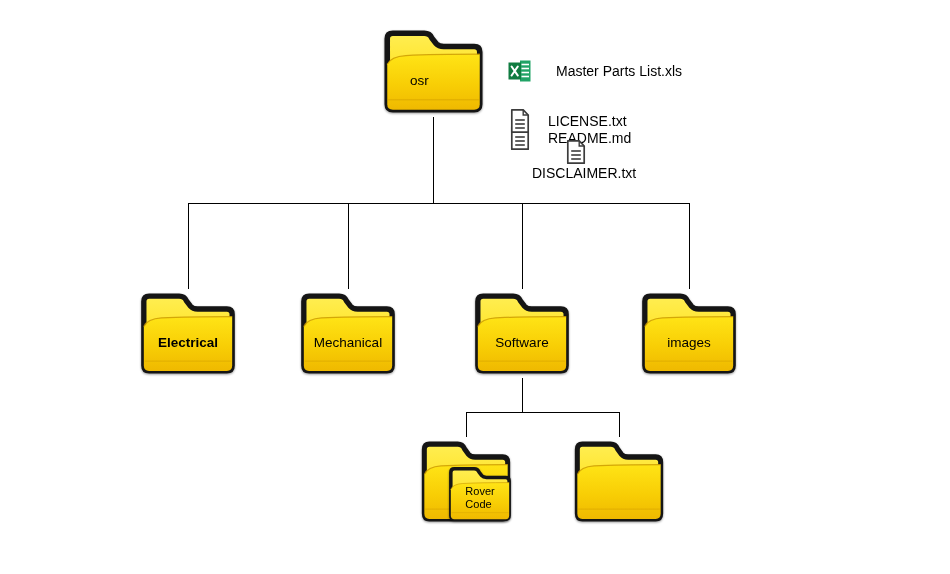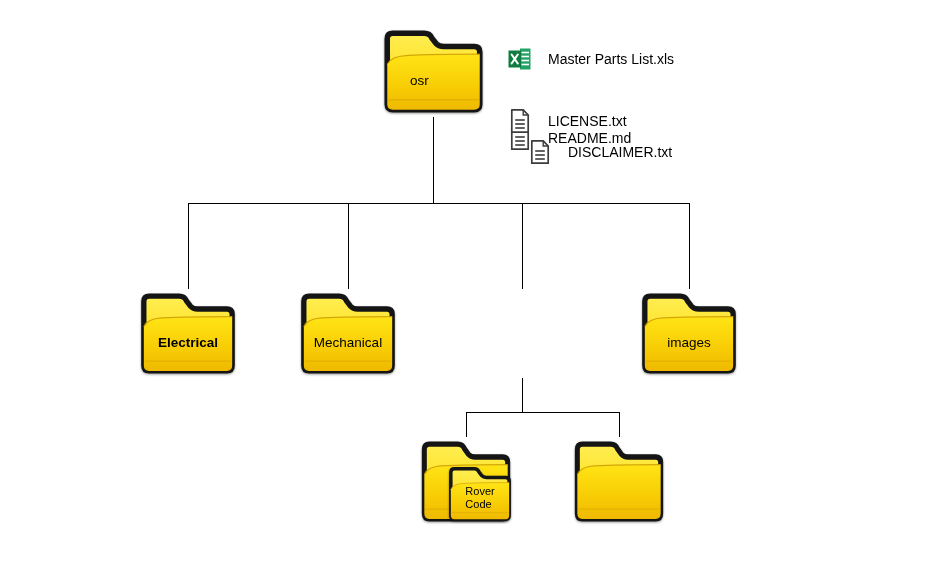--- a/index.html
+++ b/index.html
@@ -88,21 +88,21 @@
   <div class="line v" style="left:466px;top:412px;height:25px;"></div>
   <div class="line v" style="left:619px;top:412px;height:25px;"></div>
 
   <div class="folder-node" style="left:378px;top:26px;width:111px;height:91px;">
     <svg class="folder-art" preserveAspectRatio="none" viewBox="0 0 120 100">
         <use href="#sym-folder"></use>
       </svg>
     <div class="folder-label root-label" style="top:47px;">osr</div>
   </div>
 
-  <div class="file-row" style="left:508px;top:46px;">
+  <div class="file-row" style="left:508px;top:58px;gap:8px;">
     <span class="file-icon-box">
       <svg width="24" height="24" viewBox="0 0 24 24">
           <use href="#sym-excel"></use>
         </svg>
     </span>
     <span class="file-name">Master Parts List.xls</span>
   </div>
   <div class="file-row" style="left:508px;top:77px;margin-top:48px;">
     <span class="file-icon-box">
       <svg width="20" height="26" viewBox="0 0 20 26">
@@ -112,40 +112,46 @@
     <span class="file-name">README.md</span>
   </div>
   <div class="file-row" style="left:508px;top:108px;">
     <span class="file-icon-box">
       <svg width="20" height="26" viewBox="0 0 20 26">
           <use href="#sym-doc"></use>
         </svg>
     </span>
     <span class="file-name">LICENSE.txt</span>
   </div>
-  <div class="file-row" style="left:528px;top:139px;">
+  <div class="file-row" style="left:516px;top:139px;flex-direction:column;">
     <span class="file-icon-box">
       <svg width="20" height="26" viewBox="0 0 20 26">
           <use href="#sym-doc"></use>
         </svg>
     </span>
     <span class="file-name">DISCLAIMER.txt</span>
   </div>
 
   <div class="folder-node" style="left:135px;top:289px;width:106px;height:89px;font-weight:bold;">
     <svg class="folder-art" preserveAspectRatio="none" viewBox="0 0 120 100">
         <use href="#sym-folder"></use>
       </svg>
     <div class="folder-label" style="top:46px;">Electrical</div>
   </div>
   <div class="folder-node" style="left:295px;top:289px;width:106px;height:89px;">
     <svg class="folder-art" preserveAspectRatio="none" viewBox="0 0 120 100">
         <use href="#sym-folder"></use>
       </svg>
     <div class="folder-label" style="top:46px;">Mechanical</div>
+  </div>
+  <div class="folder-node" style="left:469px;top:289px;width:106px;height:89px;">
+    <svg class="folder-art" preserveAspectRatio="none" viewBox="0 0 120 100">
+        <use href="#sym-folder"></use>
+      </svg>
+    <div class="folder-label" style="top:46px;">Software</div>
   </div>
   <div class="folder-node" style="left:636px;top:289px;width:106px;height:89px;">
     <svg class="folder-art" preserveAspectRatio="none" viewBox="0 0 120 100">
         <use href="#sym-folder"></use>
       </svg>
     <div class="folder-label" style="top:46px;">images</div>
   </div>
 
   <div class="folder-node" style="left:416px;top:437px;width:100px;height:89px;">
     <svg class="folder-art" preserveAspectRatio="none" viewBox="0 0 120 100">

